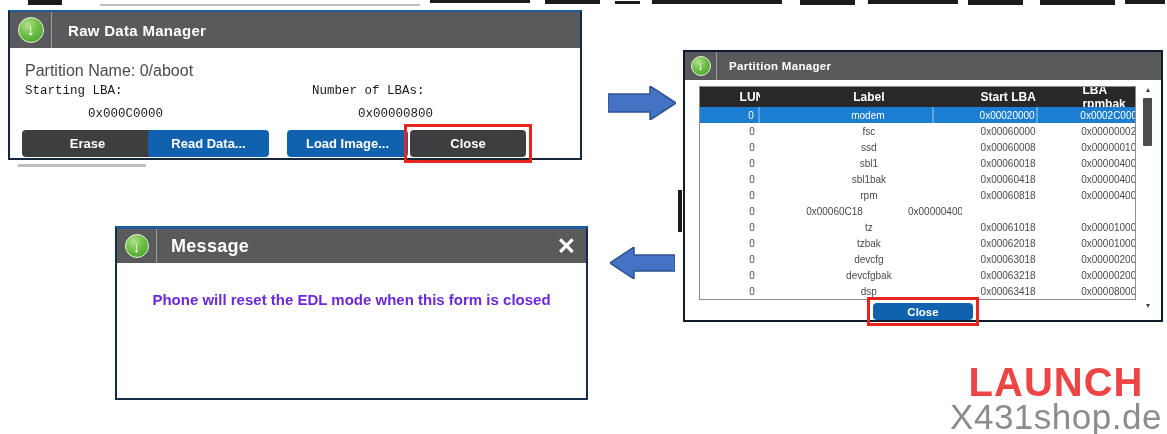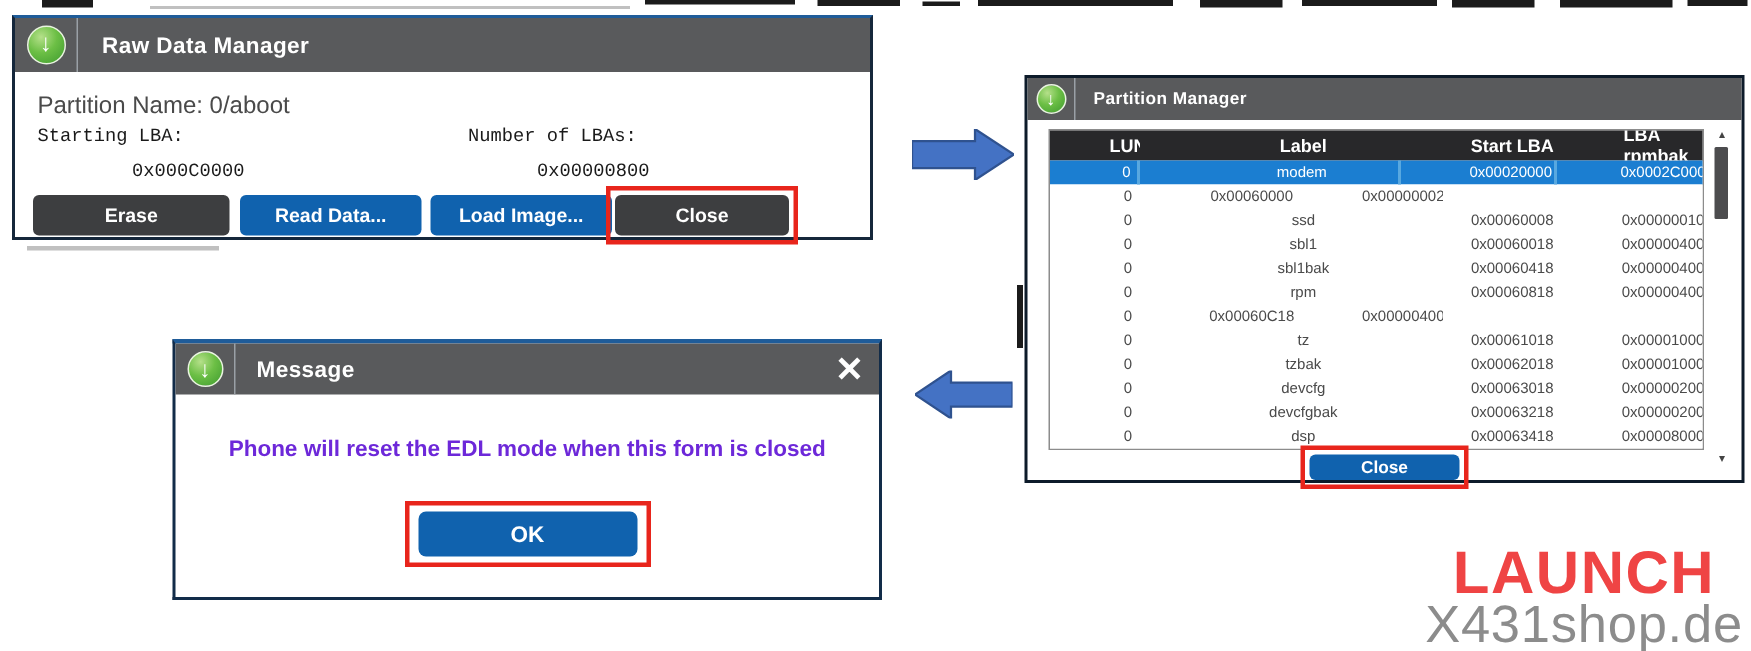--- a/index.html
+++ b/index.html
@@ -58,21 +58,21 @@
   .pm-scroll .down { bottom:-12px; }
   .pm-thumb { position:absolute; left:2px; top:12px; width:9px; height:48px; background:#4c4c4e; border-radius:1px; }
   .pm-redbox { left:182px; top:245px; padding:3px; }
   .pm-redbox .btn { width:100px; height:17px; font-size:11.5px; }
 
   
   .dlg-msg { left:115px; top:226px; width:473px; height:174px; border-color:#122c49; border-top:3px solid #1f5c99; }
   .dlg-msg .titlebar { height:34px; position:relative; }
   .dlg-msg .icon-cell { width:40px; }
   .dlg-msg .dl-icon { width:24px; height:24px; font-size:15px; }
-  .dlg-msg .title-text { font-size:15px; padding-left:14px; }
+  .dlg-msg .title-text { font-size:18px; padding-left:14px; }
   .msg-close { position:absolute; right:10px; top:0; height:34px; display:flex; align-items:center;
                color:#fff; font-size:23px; font-weight:bold; cursor:default; }
   .msg-text { position:absolute; left:0; right:0; top:62px; text-align:center;
               font-size:15px; font-weight:bold; color:#6d28d9; }
   .msg-redbox { left:50%; transform:translateX(-50%); top:105px; padding:4px 6px; }
   .msg-redbox .btn { width:146px; height:30px; font-size:15px; border-radius:5px; }
 
   
   .watermark { position:absolute; left:950px; top:362px; width:212px; text-align:center; }
   .wm-brand { font-size:40px; font-weight:800; color:#ef4444; letter-spacing:1px; line-height:1; }
@@ -111,21 +111,21 @@
 
     <div class="rdm-partition">Partition Name: 0/aboot</div>
 
     <div class="mono-label" style="left:15px; top:72px;">Starting LBA:</div>
     <div class="mono-label" style="left:78px; top:95px;">0x000C0000</div>
 
     <div class="mono-label" style="left:302px; top:72px;">Number of LBAs:</div>
     <div class="mono-label" style="left:348px; top:95px;">0x00000800</div>
 
     <div class="btn dark" style="left:12px;  width:131px;">Erase</div>
-    <div class="btn blue" style="left:150px; width:121px;">Read Data...</div>
+    <div class="btn blue" style="left:138px; width:121px;">Read Data...</div>
     <div class="btn blue" style="left:277px; width:121px;">Load Image...</div>
     <div class="red-box rdm-redbox">
       <div class="btn dark">Close</div>
     </div>
   </div>
 
   <svg class="flow-arrow" style="left:608px; top:86px;" width="68" height="34" viewBox="0 0 68 34">
     <polygon points="0,8 42,8 42,0 68,17 42,34 42,26 0,26" fill="#4472c4" stroke="#2f528f" stroke-width="1.5"></polygon>
   </svg>
 
@@ -146,20 +146,21 @@
       </div>
       <div>
           <div class="pm-row selected">
             <div class="pm-cell c0">0</div>
             <div class="pm-cell c1">modem</div>
             <div class="pm-cell c2">0x00020000</div>
             <div class="pm-cell c3">0x0002C000</div>
           </div>
           <div class="pm-row">
             <div class="pm-cell c0">0</div>
+            <div class="pm-cell c1">fsc</div>
             <div class="pm-cell c2">0x00060000</div>
             <div class="pm-cell c3">0x00000002</div>
           </div>
           <div class="pm-row">
             <div class="pm-cell c0">0</div>
             <div class="pm-cell c1">ssd</div>
             <div class="pm-cell c2">0x00060008</div>
             <div class="pm-cell c3">0x00000010</div>
           </div>
           <div class="pm-row">
@@ -237,23 +238,20 @@
     <div class="titlebar">
       <div class="icon-cell">
         <div class="dl-icon">↓</div>
       </div>
       <div class="title-text">Message</div>
       <div class="msg-close">✕</div>
     </div>
 
     <div class="msg-text">Phone will reset the EDL mode when this form is closed</div>
 
-    <div class="red-box msg-redbox">
-      <div class="btn blue">OK</div>
-    </div>
   </div>
 
   <div class="watermark">
     <div class="wm-brand">LAUNCH</div>
     <div class="wm-site">X431shop.de</div>
   </div>
 
 </div>
 
 </body></html>

